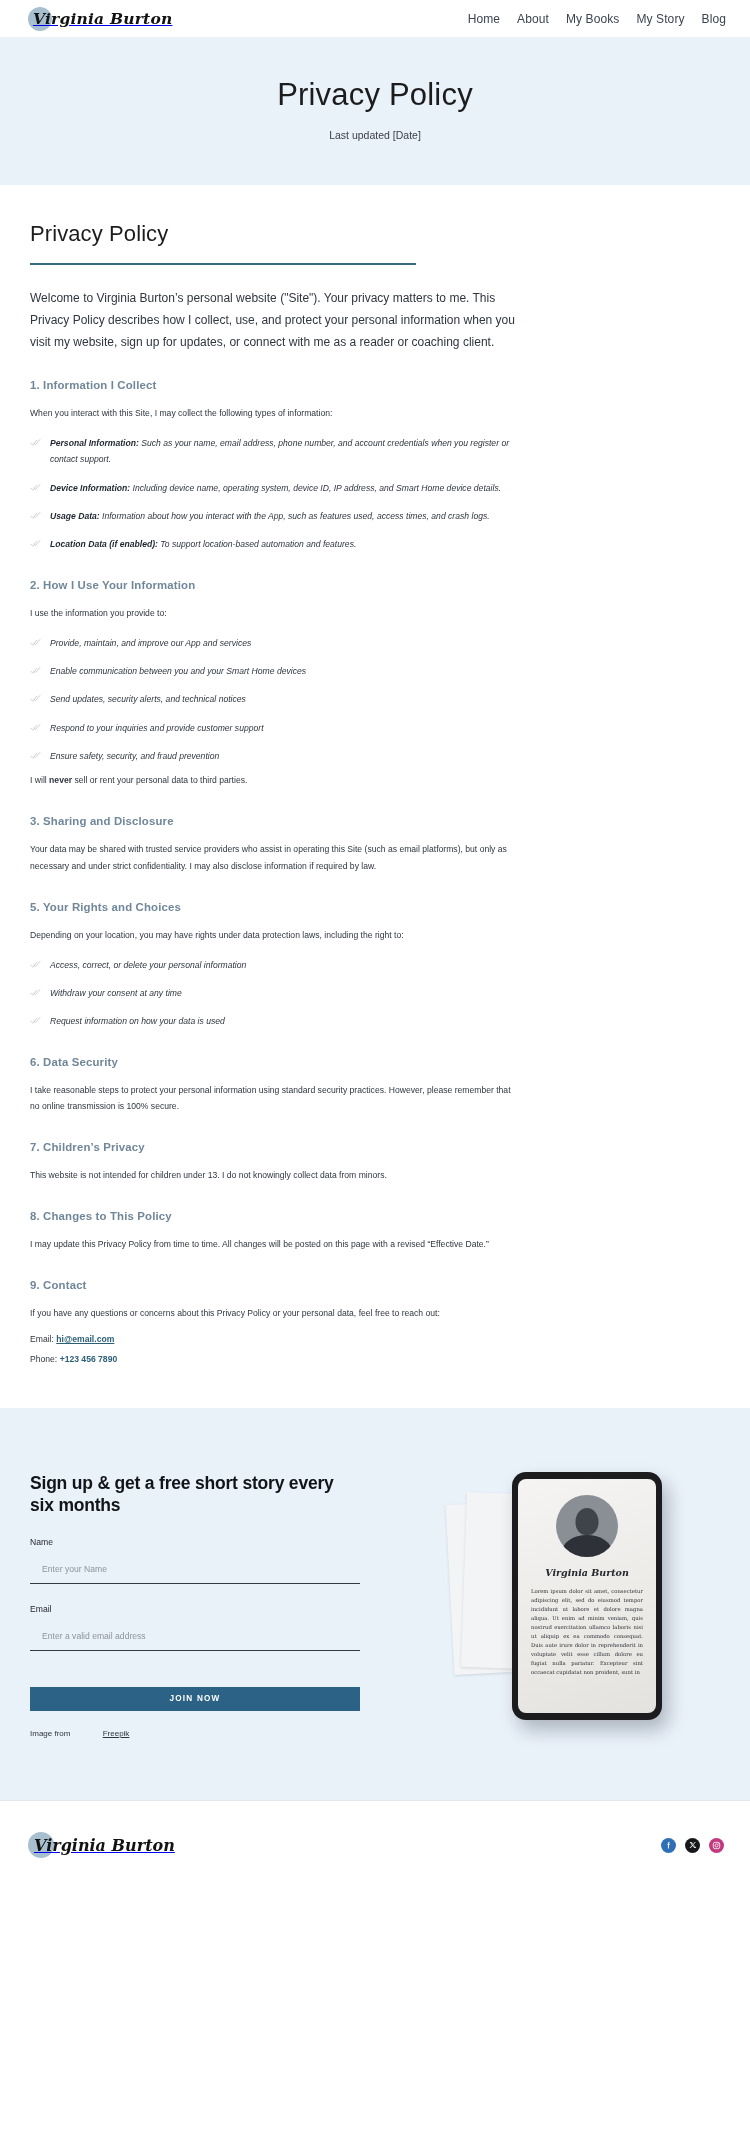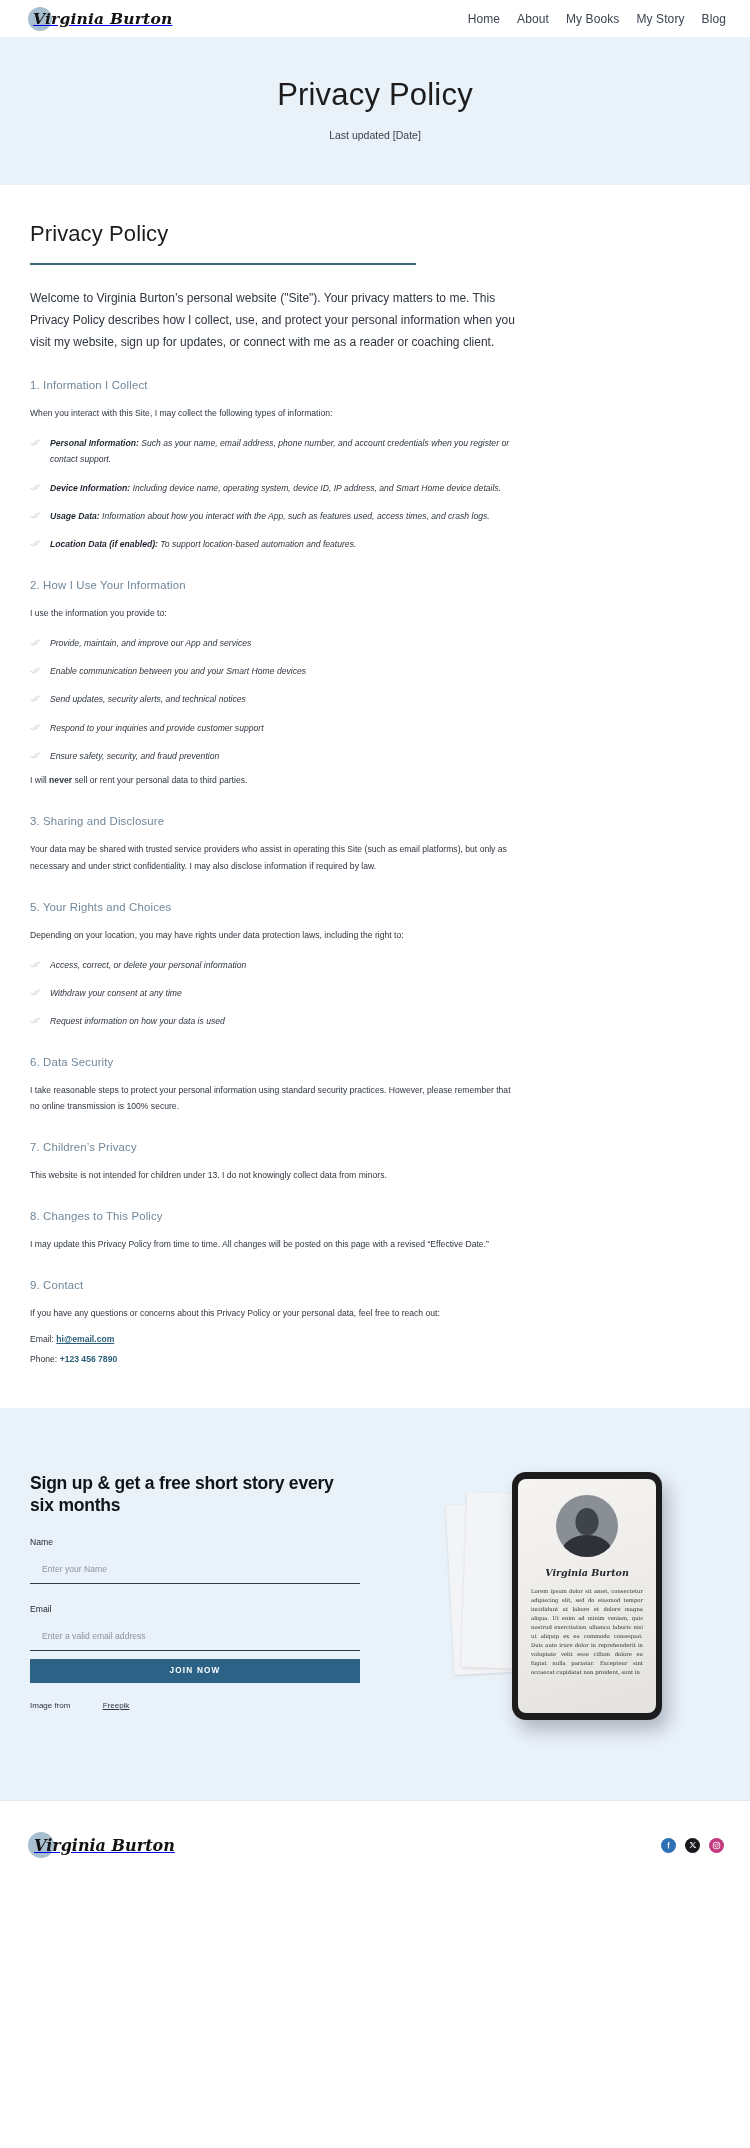--- a/index.html
+++ b/index.html
@@ -100,21 +100,21 @@
   .intro {
     margin-top: 22px;
     font-size: 12px;
     line-height: 1.85;
     color: #2f3640;
     max-width: 488px;
   }
   .section { margin-top: 26px; }
   .section-heading {
     font-size: 11.4px;
-    font-weight: 400;
+    font-weight: 700;
     color: #70879a;
     letter-spacing: .15px;
   }
   .section-lead {
     margin-top: 15px;
     font-size: 8.6px;
     line-height: 1.85;
     color: #2f3640;
     max-width: 492px;
   }
@@ -193,21 +193,21 @@
     border-bottom: 1px solid #323a42;
     background: transparent;
     font-family: "Liberation Sans", sans-serif;
     font-size: 8.6px;
     color: #2f3640;
     padding: 0 0 9px 12px;
     outline: none;
   }
   .field-input::placeholder { color: #8d949c; }
   .join-btn {
-    margin-top: 8px;
+    margin-top: 36px;
     width: 100%;
     height: 24px;
     background: #2b6285;
     color: #ffffff;
     border: none;
     font-family: "Liberation Sans", sans-serif;
     font-size: 8.2px;
     font-weight: 700;
     letter-spacing: 1.2px;
     cursor: pointer;

